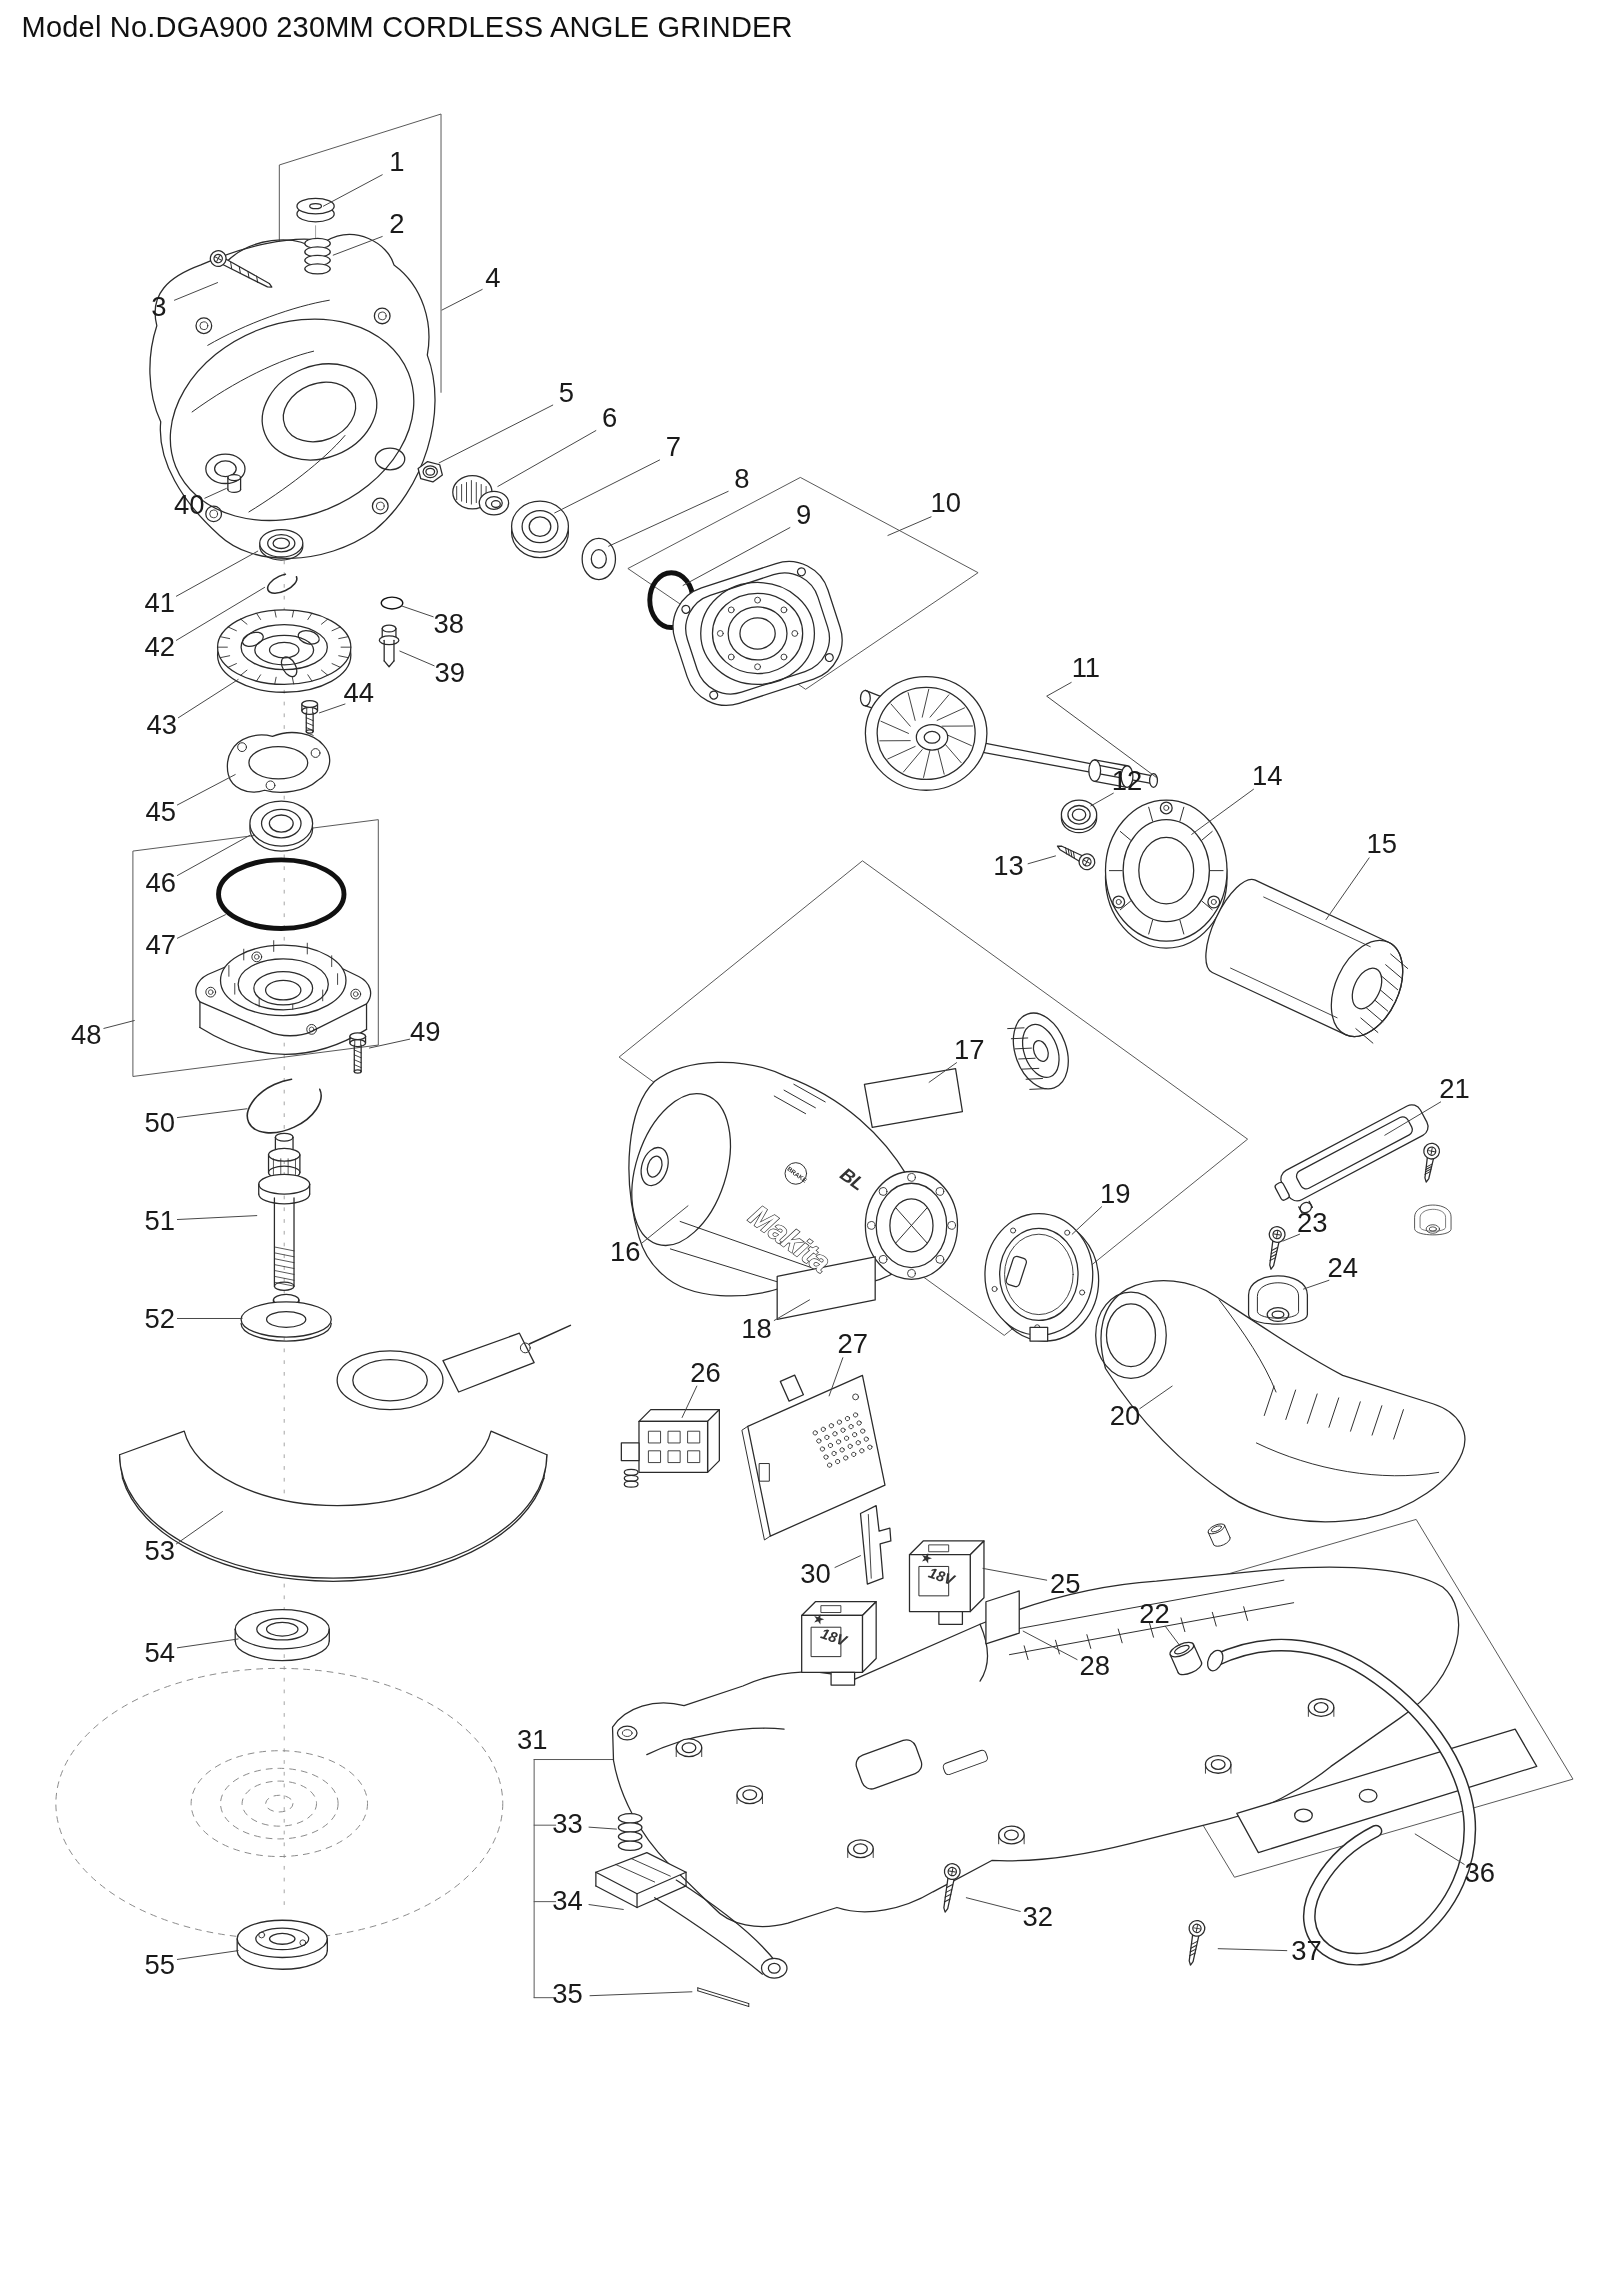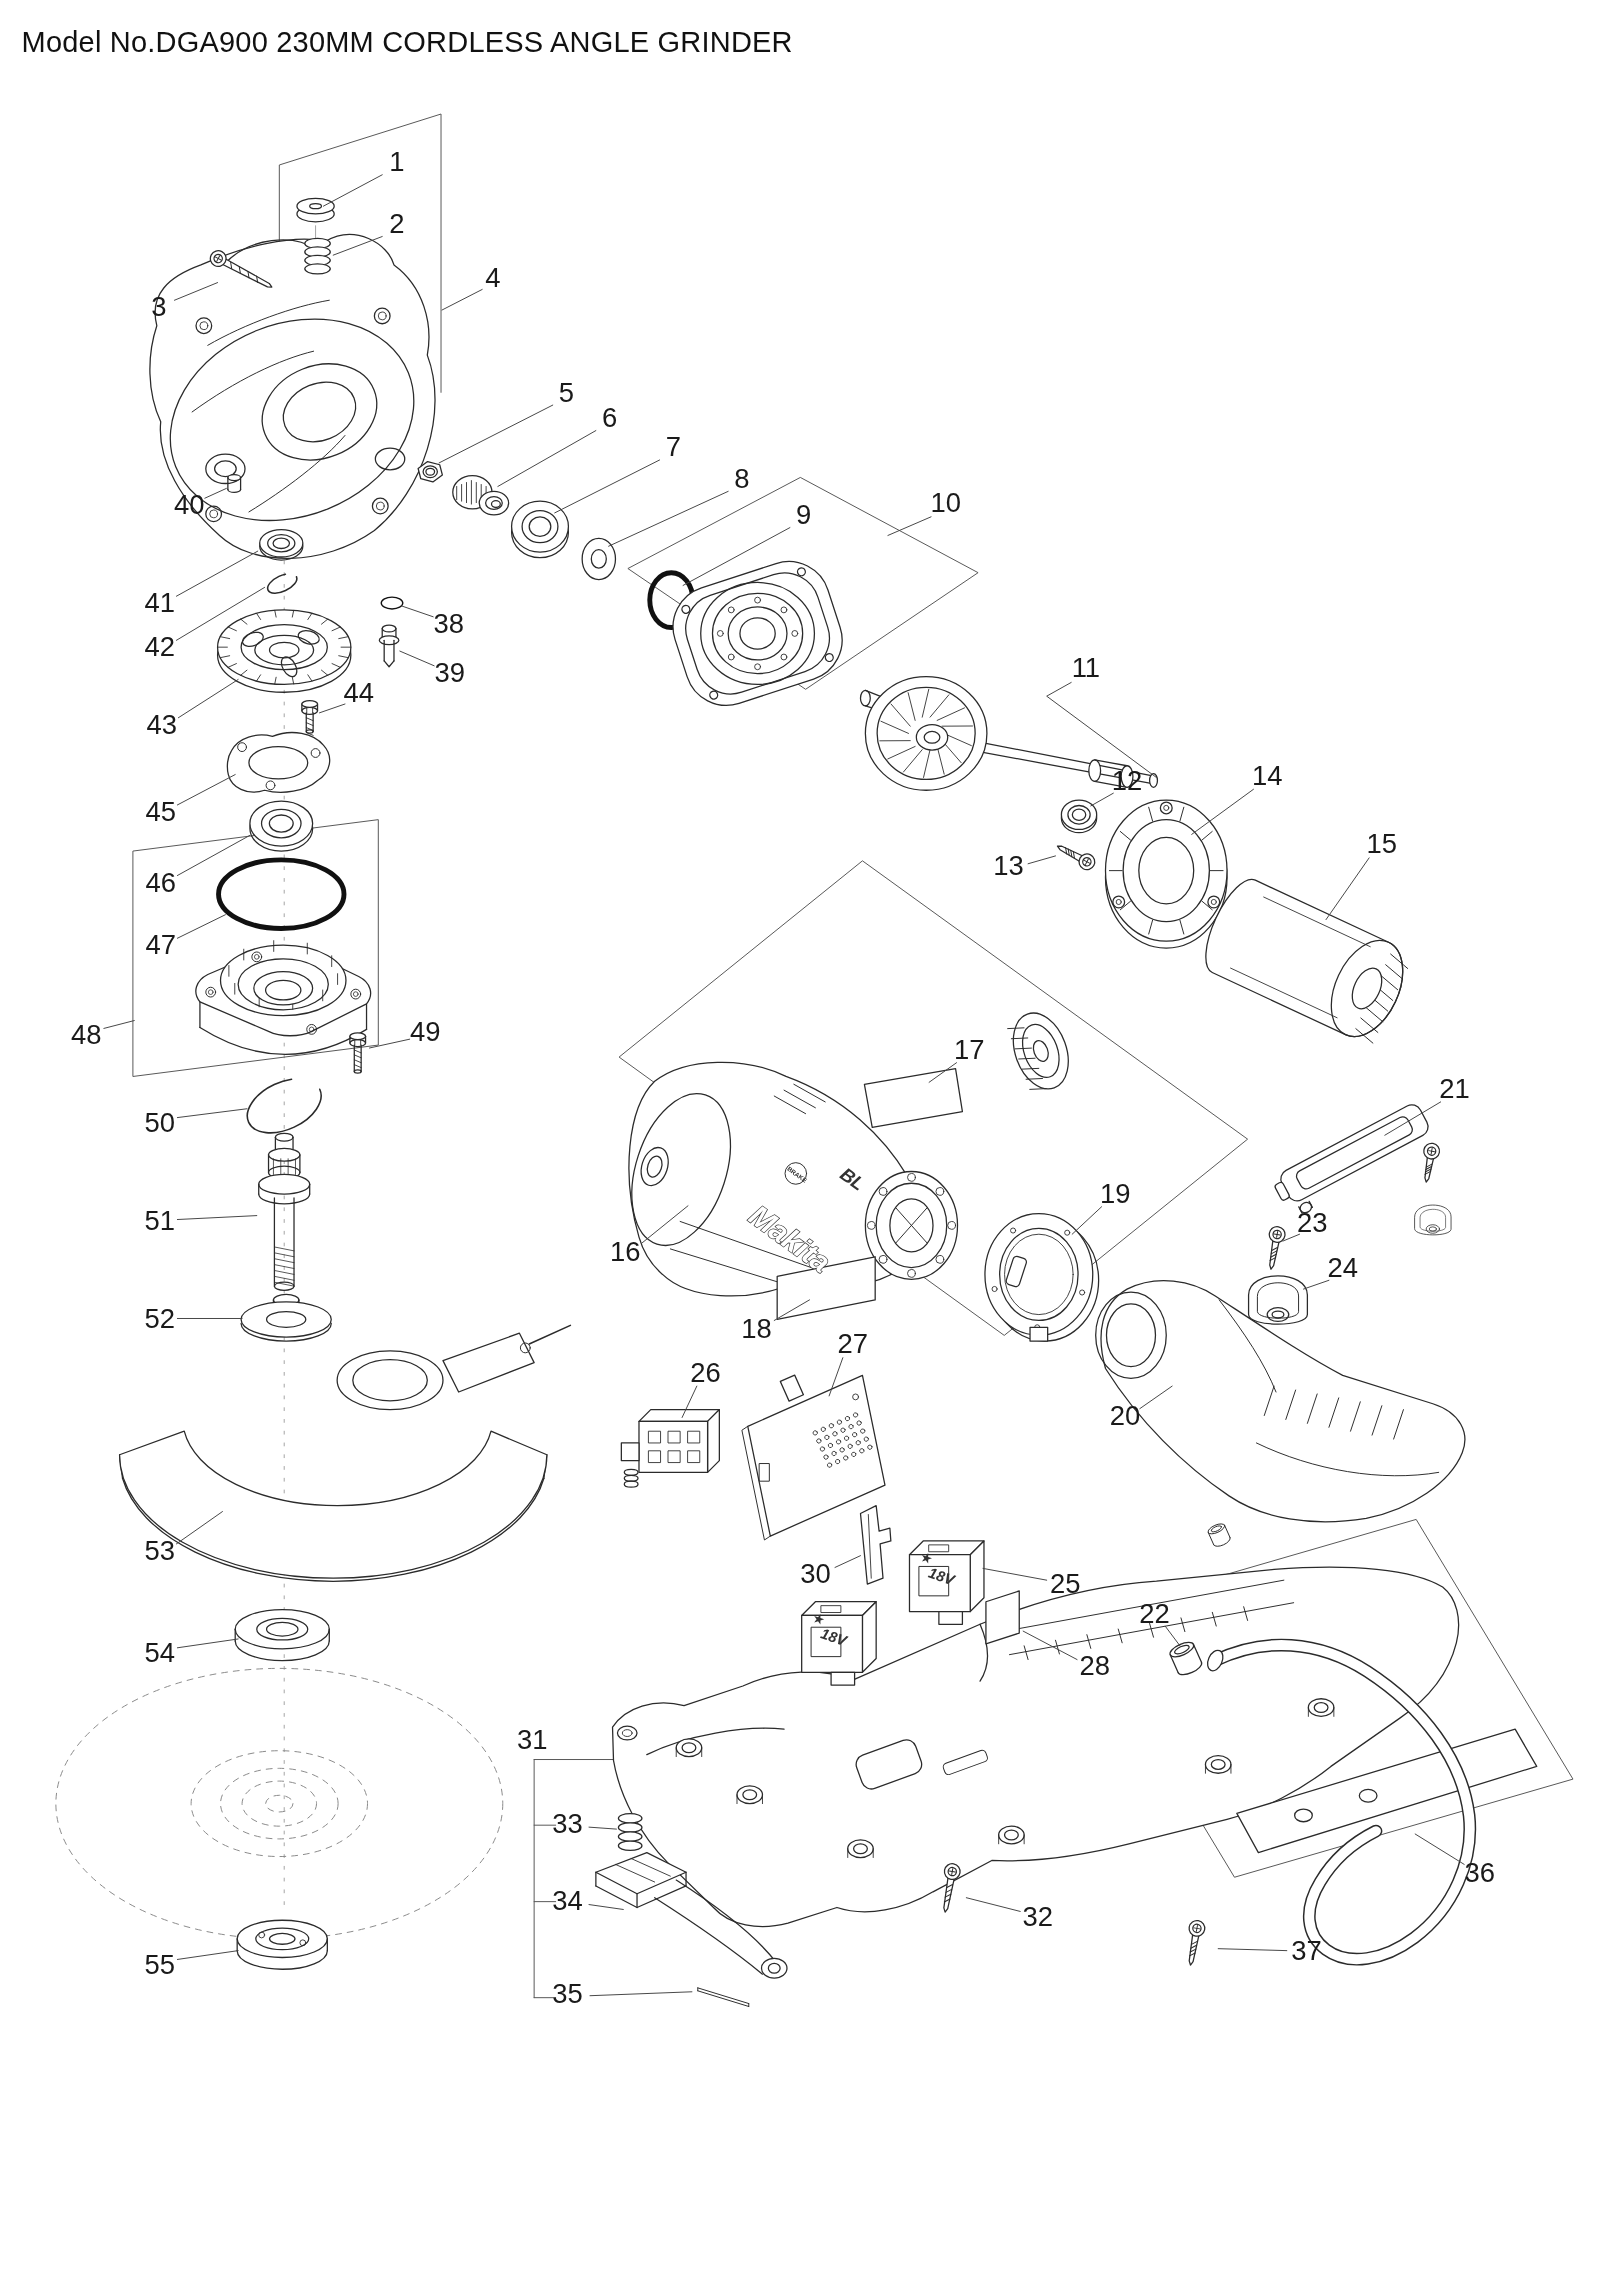--- a/index.html
+++ b/index.html
@@ -1,18 +1,18 @@
 <!DOCTYPE html>
 <html><head>
 <meta charset="utf-8">
 <style>
   html,body{margin:0;padding:0;background:#fff;}
   body{width:1621px;height:2293px;position:relative;font-family:"Liberation Sans",sans-serif;}
   #stage{position:absolute;inset:0;}
-  #page-title{position:absolute;left:21.6px;top:26px;font-size:29px;color:#111;letter-spacing:0.2px;}
+  #page-title{position:absolute;left:21.6px;top:11px;font-size:29px;color:#111;letter-spacing:0.2px;}
   svg text{font-family:"Liberation Sans",sans-serif;}
 </style>
 </head>
 <body>
 
 <div id="page-title">Model No.DGA900 230MM CORDLESS ANGLE GRINDER</div>
 <div id="stage"><svg width="1621" height="2293" viewBox="0 0 1654 2339">
       <g>
         <polyline stroke="#999" stroke-width="0.9" fill="none" stroke-linecap="round" stroke-linejoin="round" points="290,560 290,1950" stroke-dasharray="3 9"></polyline>
         <polyline stroke="#999" stroke-width="0.9" fill="none" stroke-linecap="round" stroke-linejoin="round" points="322,230 322,318"></polyline>

